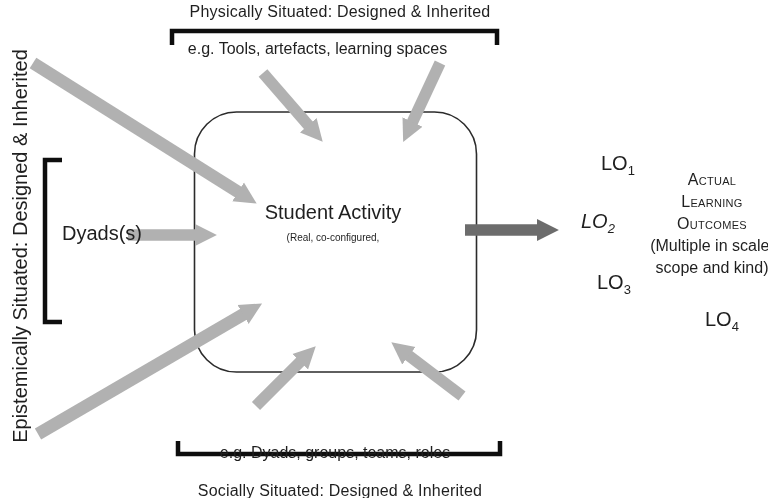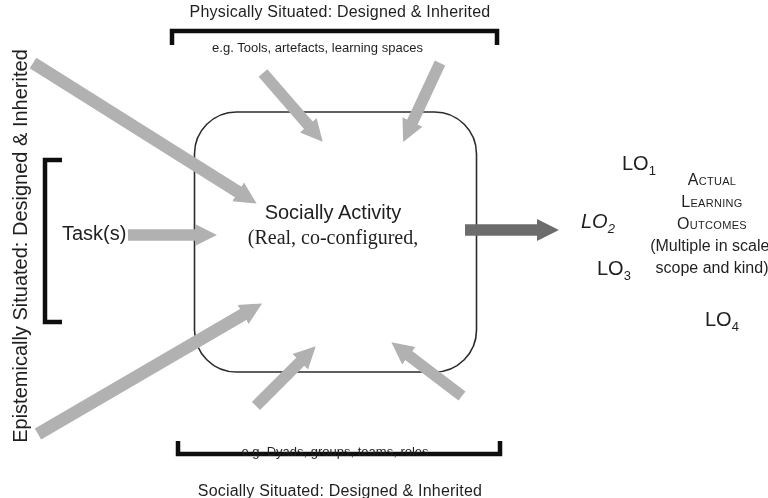--- a/index.html
+++ b/index.html
@@ -22,34 +22,34 @@
   }
   .abs { position: absolute; }
   svg.layer { position: absolute; left: 0; top: 0; width: 768px; height: 498px; }
   .title {
     font-size: 16px;
     letter-spacing: 0.2px;
     text-align: center;
     white-space: nowrap;
   }
   .eg {
-    font-size: 13px;
+    font-size: 16px;
     text-align: center;
     white-space: nowrap;
   }
   .rotated {
     font-size: 20px;
     white-space: nowrap;
     text-align: center;
     transform: rotate(-90deg);
   }
   .task { font-size: 20px; white-space: nowrap; }
   .center-text { text-align: center; }
   .center-text .line1 { font-size: 20px; margin-bottom: 3px; }
-  .center-text .sub { font-size: 20px; line-height: 21px; font-family: Liberation Serif, serif; }
+  .center-text .sub { font-size: 10px; line-height: 21px; }
   .lo { font-size: 20px; white-space: nowrap; }
   .lo sub { font-size: 13px; }
   .out-block { width: 150px; text-align: center; line-height: 22px; font-size: 16px; }
   .out-block .sc { font-variant: small-caps; letter-spacing: 0.3px; }
   .out-block .note { white-space: nowrap; }
 </style>
 </head>
 <body>
 
 <svg class="layer" viewBox="0 0 768 498">
@@ -78,30 +78,30 @@
 
   <line x1="465" y1="230" x2="538" y2="230" stroke="var(--arrow-dark)" stroke-width="11.5" marker-end="url(#headDark)"></line>
 </svg>
 
 <div class="abs title" style="left:140px; top:3px; width:400px;">Physically Situated: Designed &amp; Inherited</div>
 
 <div class="abs eg" style="left:155px; top:40px; width:325px;">e.g. Tools, artefacts, learning spaces</div>
 
 <div class="abs rotated" style="left:-188px; top:233px; width:420px; height:26px;">Epistemically Situated: Designed &amp; Inherited</div>
 
-<div class="abs task" style="left:62px; top:222px;">Task(s)</div>
+<div class="abs task" style="left:62px; top:222px;">Dyads(s)</div>
 
 <div class="abs center-text" style="left:213px; top:201px; width:240px;">
-  <div class="line1">Socially Activity</div>
+  <div class="line1">Student Activity</div>
   <div class="sub">(Real, co-configured,</div>
 </div>
 
-<div class="abs lo" style="left:622px; top:152px;"><span>LO</span><sub>1</sub></div>
+<div class="abs lo" style="left:601px; top:152px;"><span>LO</span><sub>1</sub></div>
 <div class="abs lo" style="left:581px; top:210px;font-style:italic;"><span>LO</span><sub>2</sub></div>
-<div class="abs lo" style="left:597px; top:257px;"><span>LO</span><sub>3</sub></div>
+<div class="abs lo" style="left:597px; top:271px;"><span>LO</span><sub>3</sub></div>
 <div class="abs lo" style="left:705px; top:308px;"><span>LO</span><sub>4</sub></div>
 
 <div class="abs out-block" style="left:637px; top:169px;">
   <div class="sc">Actual</div>
   <div class="sc">Learning</div>
   <div class="sc">Outcomes</div>
   <div class="note">(Multiple in scale,</div>
   <div class="note">scope and kind)</div>
 </div>
 

